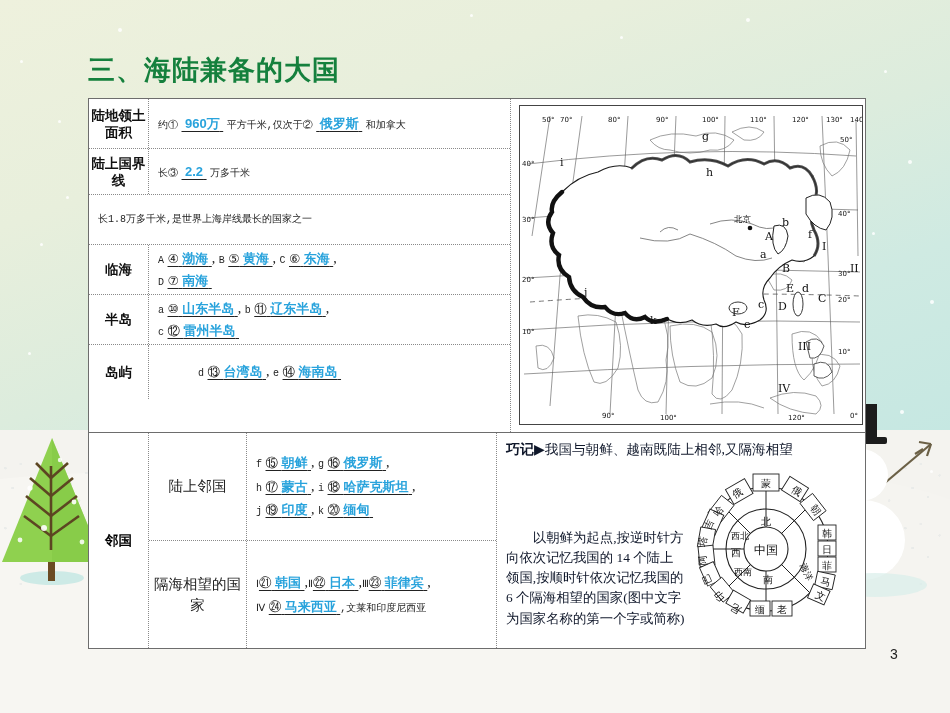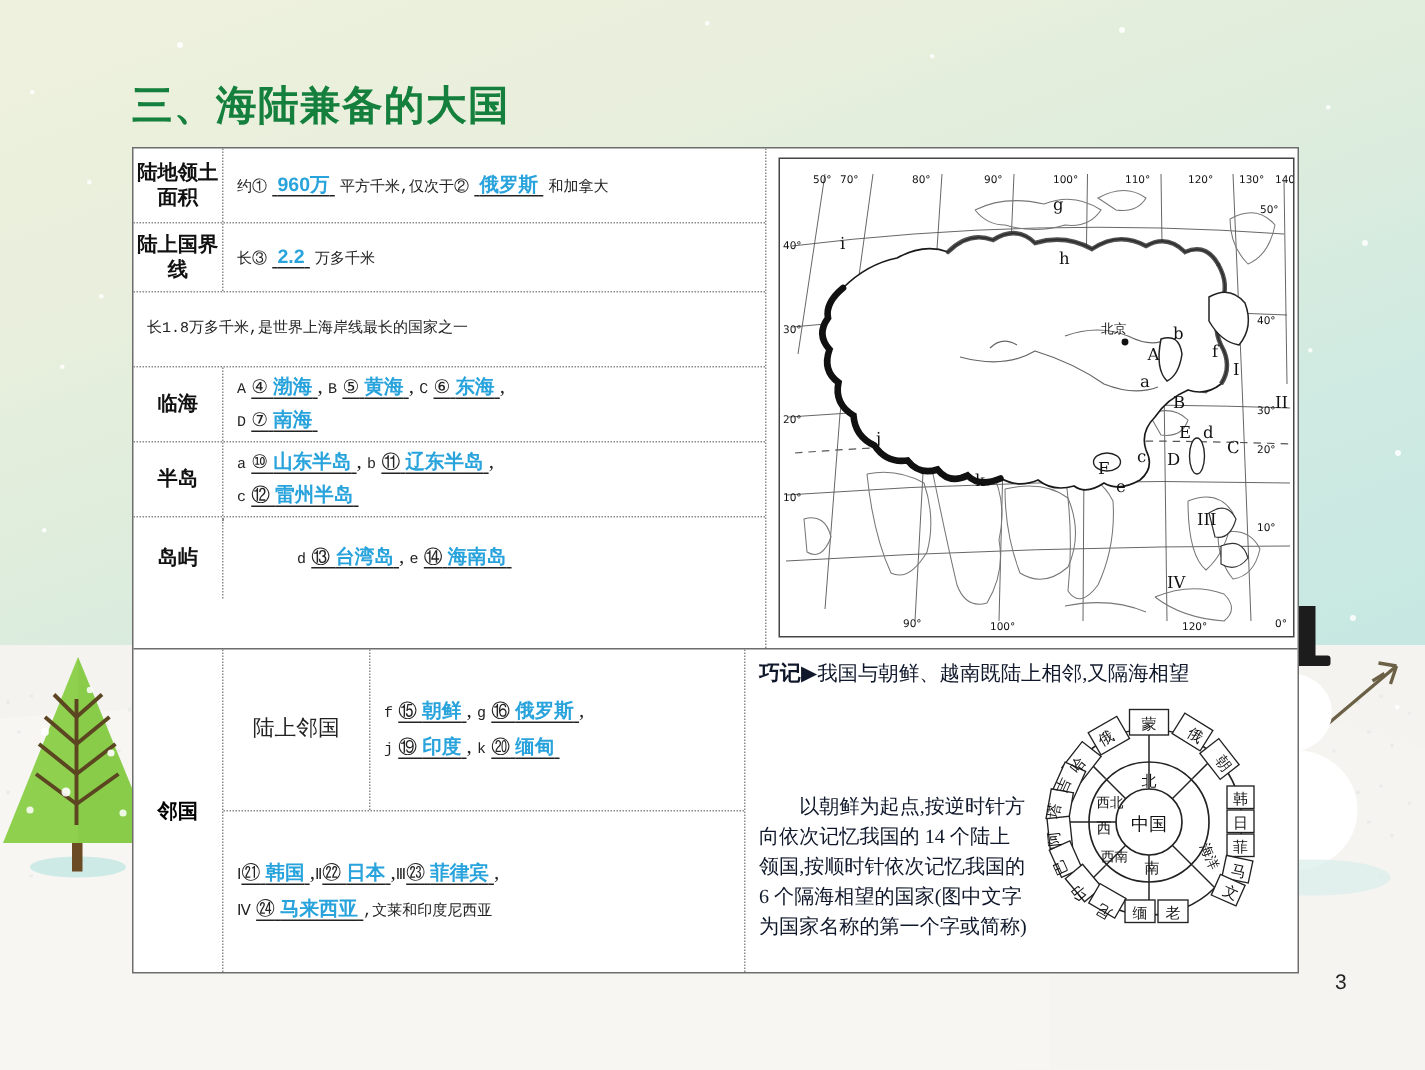--- a/index.html
+++ b/index.html
@@ -438,29 +438,36 @@
           <div class="nb-r top">
             <div class="nb-sub">陆上邻国</div>
             <div class="nb-cell">
               <div>
                 <span class="lbl">f</span>
                 <span class="ln"><span class="circnum">⑮</span>&nbsp;<span class="bl">朝鲜</span>&nbsp;</span>,
                 <span class="lbl">g</span>
                 <span class="ln"><span class="circnum">⑯</span>&nbsp;<span class="bl">俄罗斯</span>&nbsp;</span>,
               </div>
               <div>
+                <span class="lbl">h</span>
+                <span class="ln"><span class="circnum">⑰</span>&nbsp;<span class="bl">蒙古</span>&nbsp;</span>,
+                <span class="lbl">i</span>
+                <span class="ln"><span class="circnum">⑱</span>&nbsp;<span class="bl">哈萨克斯坦</span>&nbsp;</span>,
+              </div>
+              <div>
                 <span class="lbl">j</span>
                 <span class="ln"><span class="circnum">⑲</span>&nbsp;<span class="bl">印度</span>&nbsp;</span>,
                 <span class="lbl">k</span>
                 <span class="ln"><span class="circnum">⑳</span>&nbsp;<span class="bl">缅甸</span>&nbsp;</span>
               </div>
             </div>
           </div>
 
           <div class="nb-r">
+            <div class="nb-sub">隔海相望的国家</div>
             <div class="nb-cell">
               <div>
                 <span class="lbl">Ⅰ</span><span class="ln"><span class="circnum">㉑</span>&nbsp;<span class="bl">韩国</span>&nbsp;</span>,<span class="lbl">Ⅱ</span><span class="ln"><span class="circnum">㉒</span>&nbsp;<span class="bl">日本</span>&nbsp;</span>,<span class="lbl">Ⅲ</span><span class="ln"><span class="circnum">㉓</span>&nbsp;<span class="bl">菲律宾</span>&nbsp;</span>,
               </div>
               <div>
                 <span class="lbl">Ⅳ</span>
                 <span class="ln"><span class="circnum">㉔</span>&nbsp;<span class="bl">马来西亚</span>&nbsp;</span><span class="lbl">,文莱和印度尼西亚</span>
               </div>
             </div>
           </div>

